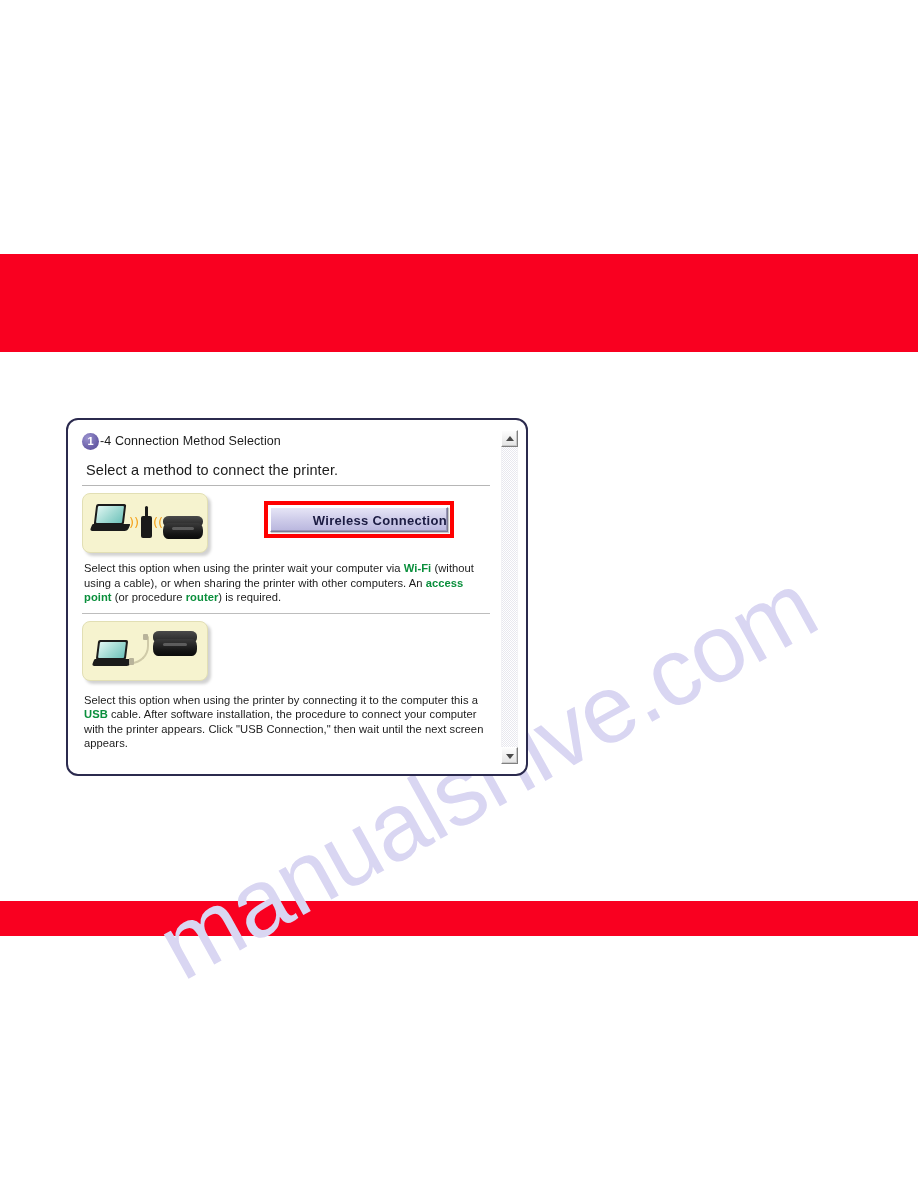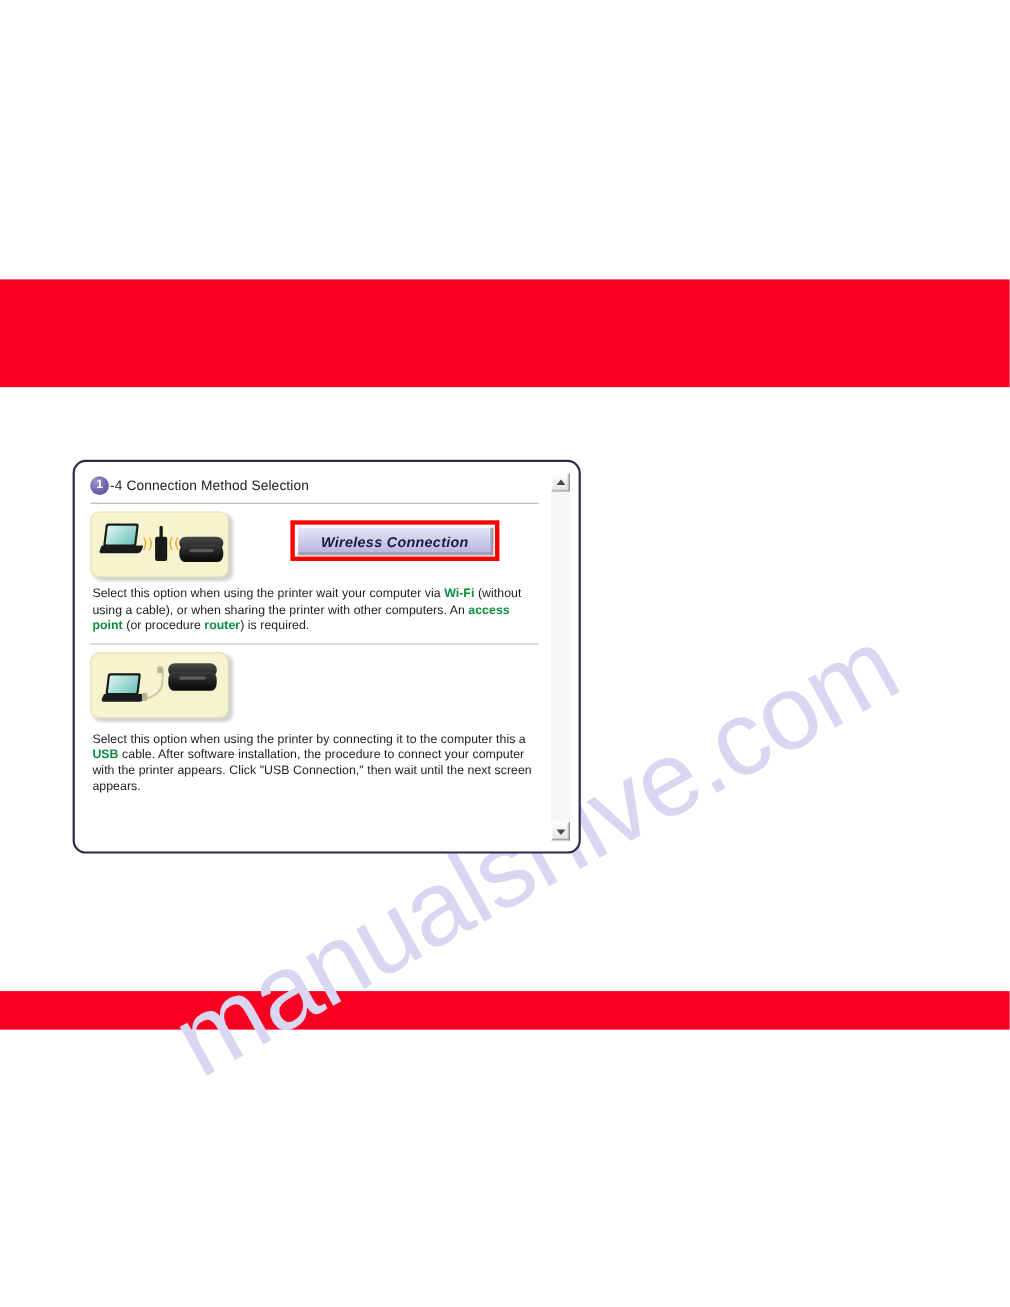--- a/index.html
+++ b/index.html
@@ -267,34 +267,33 @@
     padding: 2px;
     display: inline-block;
     background: #ffffff;
     line-height: 0;
   }
   .ui-button {
     display: inline-block;
     width: 178px;
     height: 25px;
     line-height: 25px;
-    text-align: center;
+    text-align: right;
     font-size: 13px;
     font-weight: bold;
     color: #1b1b42;
     background: linear-gradient(180deg, #e6e5f6 0%, #cfcdea 48%, #b9b6de 100%);
     border: 1px solid #ffffff;
     border-right-color: #7b7b95;
     border-bottom-color: #7b7b95;
     box-sizing: border-box;
     box-shadow: inset -1px -1px 0 #9a98b8, 1px 1px 1px rgba(0,0,0,.22);
     letter-spacing: 0.3px;
     font-family: "Liberation Sans", sans-serif;
     cursor: default;
-    font-style: italic;
   }
 
   .desc {
     font-size: 11.2px;
     line-height: 14.5px;
     color: #1b1b1b;
     width: 408px;
     padding: 6px 0 0 2px;
     letter-spacing: 0.05px;
   }
@@ -328,20 +327,21 @@
       </div>
     </div>
 
     <div class="content">
 
       <div class="step-head">
         <div class="step-badge">1</div>
         <div class="step-title">-4 Connection Method Selection</div>
       </div>
 
+      <div class="lead">Select a method to connect the printer.</div>
 
       <div class="rule"></div>
 
       <div class="option-row">
         <div class="thumb">
 
           <div class="laptop-screen" style="left:12px; top:10px; width:30px; height:21px; transform:skewX(-7deg);"></div>
           <div class="laptop-glass" style="left:14px; top:12px; width:26px; height:17px; transform:skewX(-7deg);"></div>
           <div class="laptop-base" style="left:8px; top:30px; width:38px; height:7px; transform:skewX(-22deg);"></div>
 

